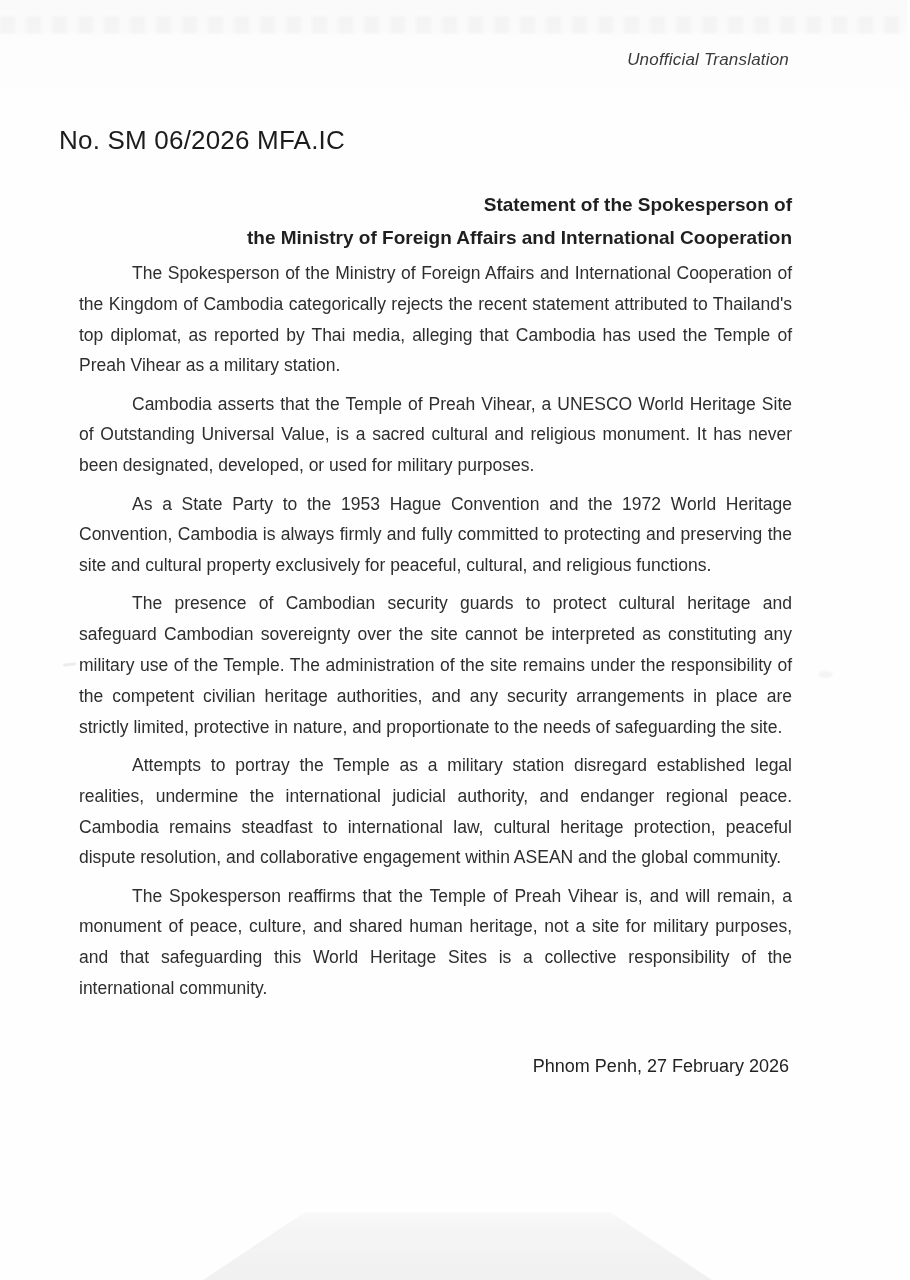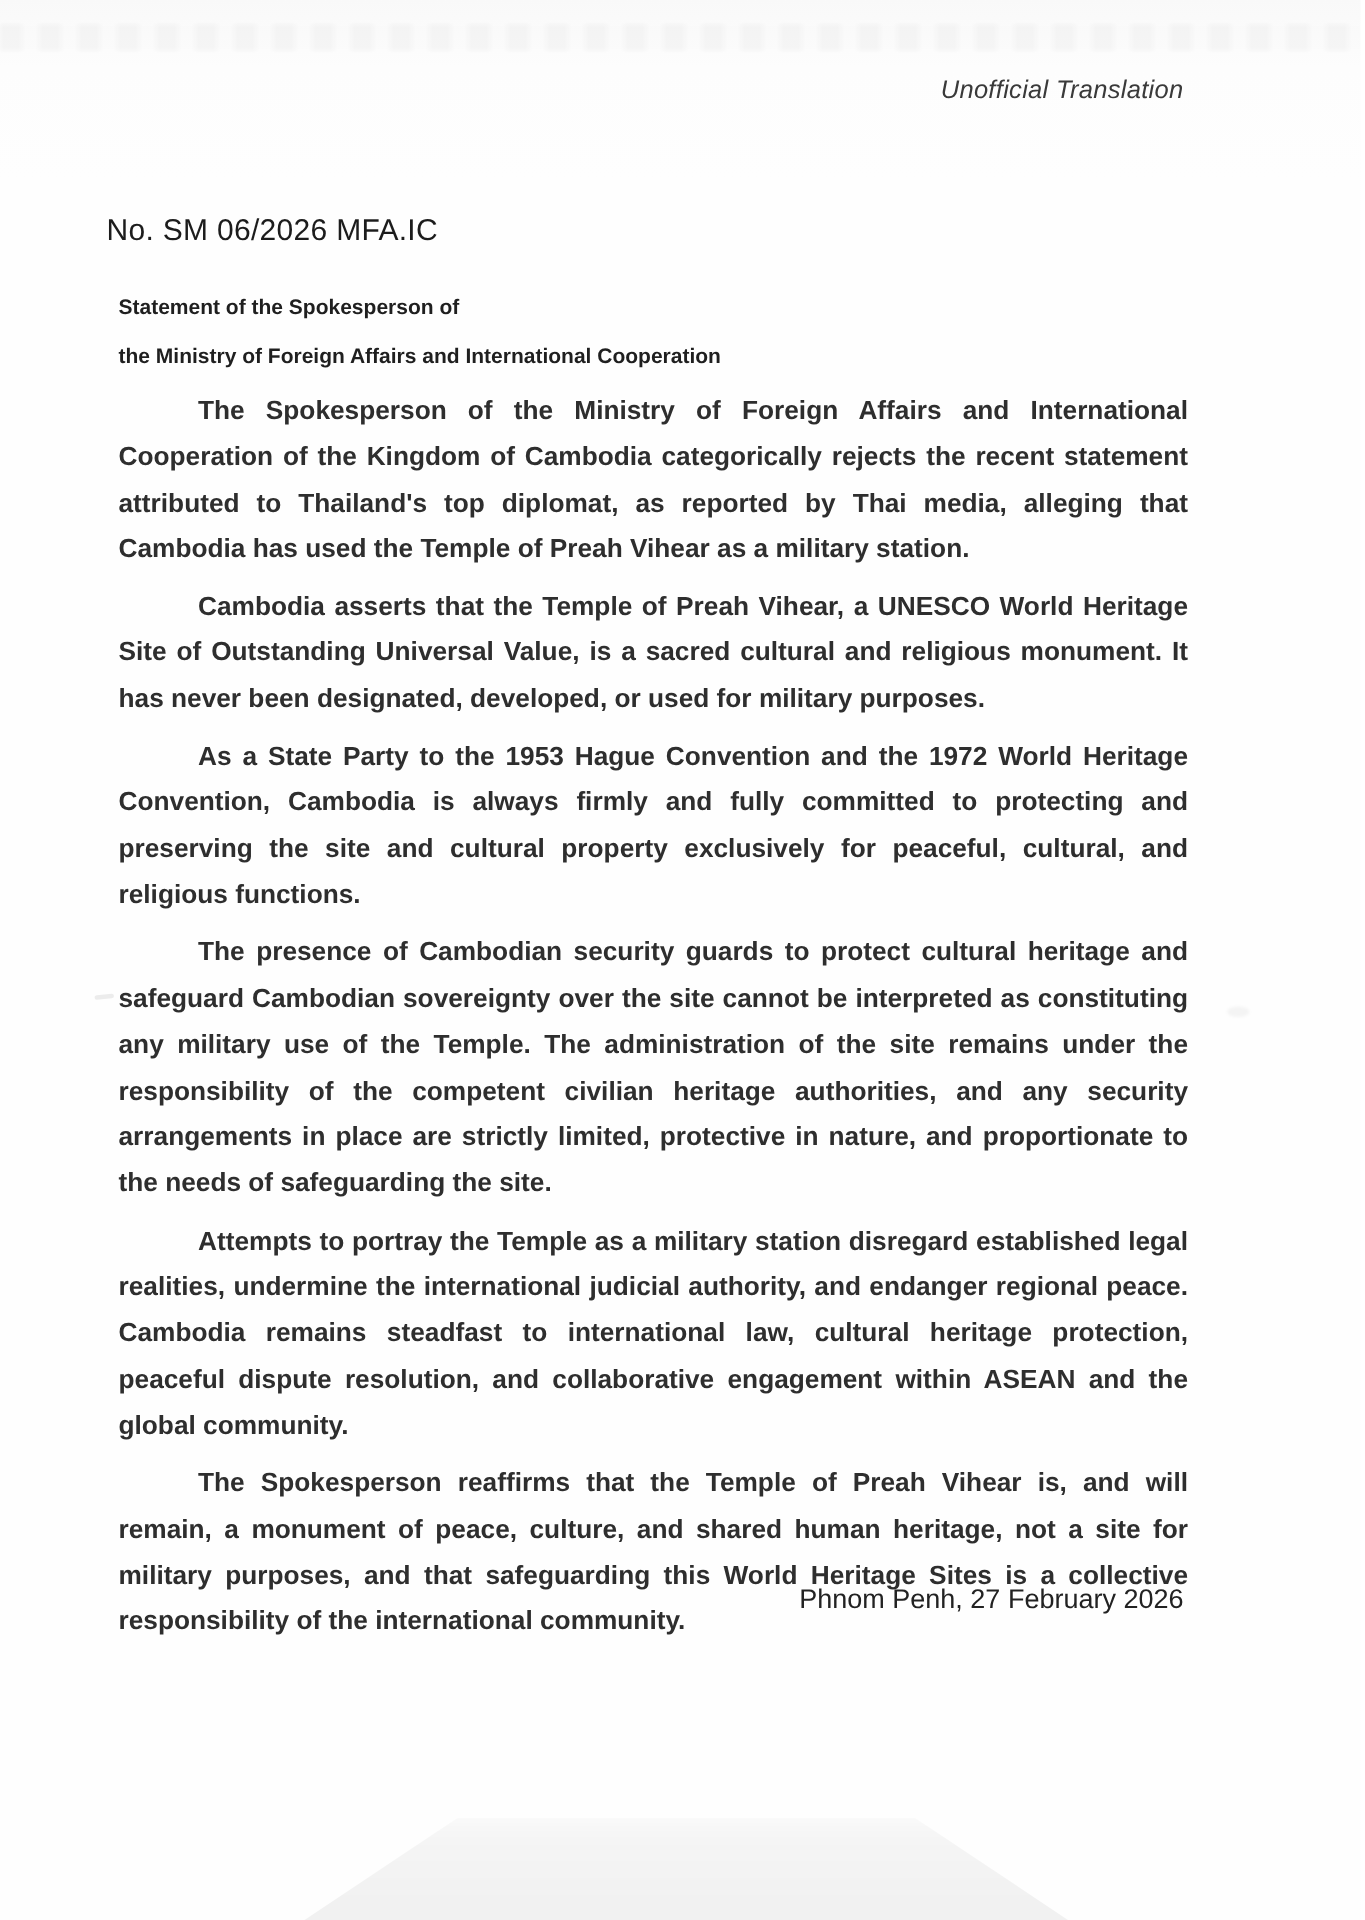--- a/index.html
+++ b/index.html
@@ -56,50 +56,48 @@
   .translation-note {
     position: absolute;
     top: 50px; right: 118px;
     font-size: 17px;
     font-style: italic;
     color: #3a3a3a;
     letter-spacing: 0.2px;
   }
   .ref-number {
     position: absolute;
-    top: 143px; left: 59px;
-    font-size: 20px;
+    top: 125px; left: 59px;
+    font-size: 26px;
     color: #1c1c1c;
     letter-spacing: 0.2px;
-    margin-left: 12px;
   }
   .title-block {
     position: absolute;
     top: 188px; left: 79px;
     width: 713px;
-    text-align: left;
-    font-size: 14px;
+    text-align: right;
+    font-size: 19px;
     font-weight: bold;
     line-height: 33px;
     color: #1f1f1f;
   }
   .body-text {
     position: absolute;
     top: 258px; left: 79px;
     width: 713px;
     font-size: 17.5px;
     line-height: 30.8px;
     color: #2e2e2e;
     text-align: justify;
     text-justify: inter-word;
   }
   .body-text p {
     margin: 0 0 7.5px 0;
     text-indent: 53px;
-    font-weight: bold;
   }
   .dateline {
     position: absolute;
     top: 1056px; right: 118px;
     font-size: 18px;
     color: #222222;
   }
 </style>
 </head>
 <body>

